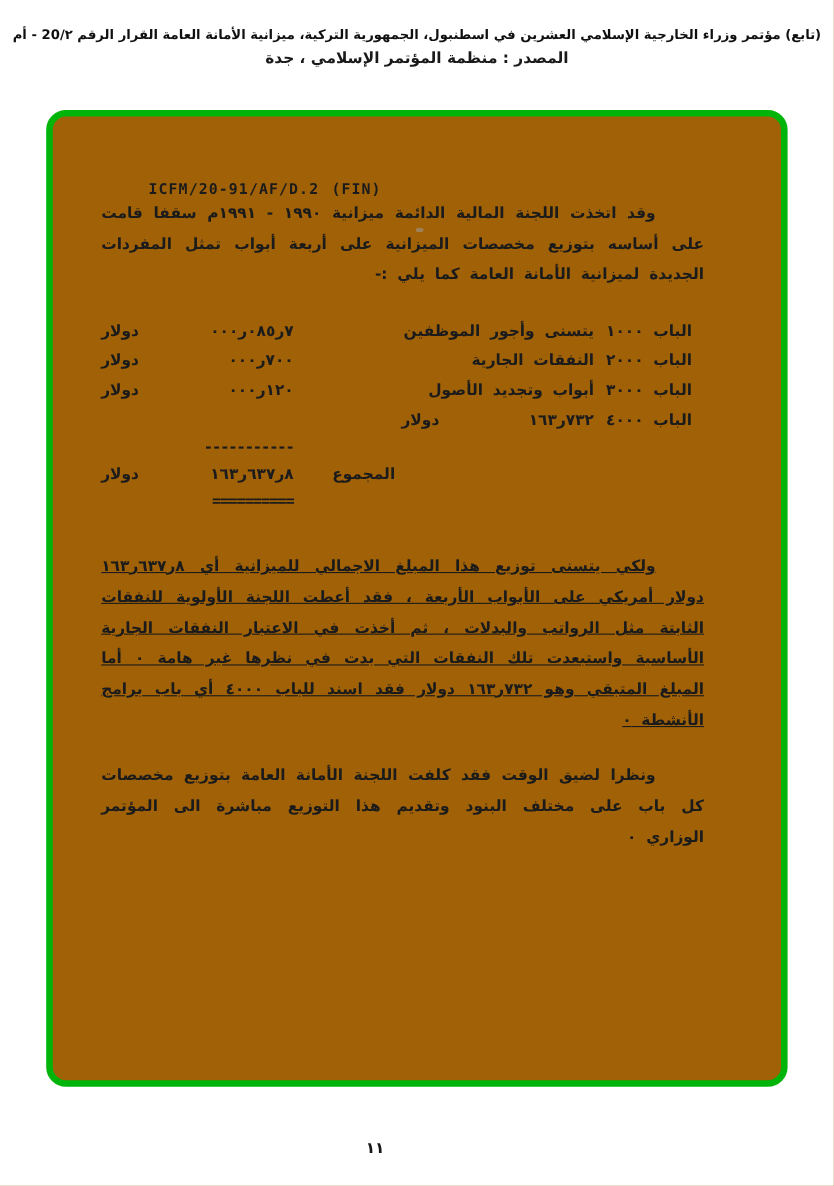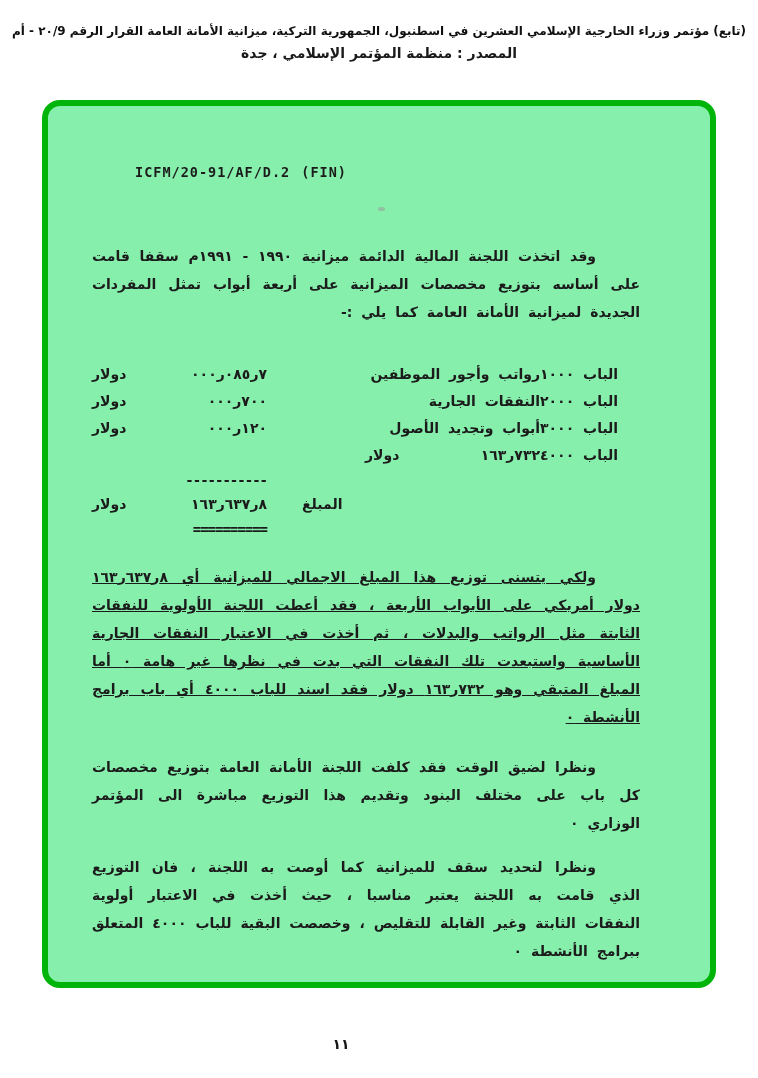--- a/index.html
+++ b/index.html
@@ -32,21 +32,21 @@
     color: #1a1a1a;
   }
 
   
   .frame {
     position: absolute;
     left: 42px; top: 100px;
     width: 674px; height: 888px;
     border: 6px solid #14b8a6;
     border-radius: 18px;
-    background: #86efac;
+    background: #a16207;
   }
   .doc {
     direction: rtl;
     font-size: 14px;
     font-weight: 700;
     letter-spacing: 0.2px;
     word-spacing: 4px;
     color: #1b1b1b;
     padding: 58px 70px 0 44px;
   }
@@ -60,37 +60,37 @@
     font-size: 13.5px;
     letter-spacing: 1px;
     word-spacing: 2px;
   }
   .para {
     margin: 0;
     text-align: justify;
     line-height: 28px;
   }
   .indent { text-indent: 44px; }
-  .para-intro      { margin-top: 62px; }
+  .para-intro      { }
   .para-allocation { margin-top: 34px; text-decoration: underline; }
   .para-time       { margin-top: 22px; }
   .para-ceiling    { margin-top: 16px; }
 
   
   .budget-table { margin-top: 24px; }
   .trow {
     display: flex;
     direction: rtl;
     align-items: baseline;
     height: 27px;
     line-height: 27px;
   }
   .trow.sep-row { height: 22px; line-height: 22px; }
-  .cell          { display: block; margin-top: 11px; }
-  .cell.chapter  { width: 100px; text-align: left; white-space: nowrap; }
+  .cell          { display: block; }
+  .cell.chapter  { width: 100px; text-align: center; white-space: nowrap; }
   .cell.item     { flex: 1; text-align: right; padding-left: 8px; }
   .cell.amount   { width: 90px; text-align: right; white-space: nowrap; }
   .cell.currency { width: 85px; text-align: left; }
   .total-row .cell.item { text-align: left; padding-left: 35px; }
   .sep {
     letter-spacing: -1px;
     font-family: "DejaVu Sans Mono", "Liberation Mono", monospace;
     direction: ltr;
     unicode-bidi: isolate;
   }
@@ -114,38 +114,38 @@
     font-size: 14px;
     font-weight: 700;
   }
 </style>
 </head>
 <body>
 
 <div class="page">
 
   <header class="page-header">
-    <div class="header-line1">(تابع) مؤتمر وزراء الخارجية الإسلامي العشرين في اسطنبول، الجمهورية التركية، ميزانية الأمانة العامة القرار الرقم ٢٠/9 - أم</div>
+    <div class="header-line1">(تابع) مؤتمر وزراء الخارجية الإسلامي العشرين في اسطنبول، الجمهورية التركية، ميزانية الأمانة العامة القرار الرقم 20/٢ - أم</div>
     <div class="header-line2">المصدر : منظمة المؤتمر الإسلامي ، جدة</div>
   </header>
 
   <div class="frame" style="border-color: rgb(0, 180, 10);">
     <div class="artifact"></div>
 
     <div class="doc">
 
       <div class="ref-code">ICFM/20-91/AF/D.2 (FIN)</div>
 
       <p class="para indent para-intro">وقد اتخذت اللجنة المالية الدائمة ميزانية ١٩٩٠ - ١٩٩١م سقفا قامت على أساسه بتوزيع مخصصات الميزانية على أربعة أبواب تمثل المفردات الجديدة لميزانية الأمانة العامة كما يلي :-</p>
 
       <div class="budget-table">
 
         <div class="trow">
           <span class="cell chapter">الباب ١٠٠٠</span>
-          <span class="cell item">رواتب وأجور الموظفين</span>
+          <span class="cell item">يتسنى وأجور الموظفين</span>
           <span class="cell amount">٧ر٠٨٥ر٠٠٠</span>
           <span class="cell currency">دولار</span>
         </div>
 
         <div class="trow">
           <span class="cell chapter">الباب ٢٠٠٠</span>
           <span class="cell item">النفقات الجارية</span>
           <span class="cell amount">٧٠٠ر٠٠٠</span>
           <span class="cell currency">دولار</span>
         </div>
@@ -165,39 +165,38 @@
 
         <div class="trow sep-row">
           <span class="cell chapter"></span>
           <span class="cell item"></span>
           <span class="cell amount sep">-----------</span>
           <span class="cell currency"></span>
         </div>
 
         <div class="trow total-row">
           <span class="cell chapter"></span>
-          <span class="cell item">المبلغ</span>
+          <span class="cell item">المجموع</span>
           <span class="cell amount">٨ر٦٣٧ر١٦٣</span>
           <span class="cell currency">دولار</span>
         </div>
 
         <div class="trow sep-row">
           <span class="cell chapter"></span>
           <span class="cell item"></span>
           <span class="cell amount sep">==========</span>
           <span class="cell currency"></span>
         </div>
 
       </div>
 
       <p class="para indent para-allocation">ولكي يتسنى توزيع هذا المبلغ الاجمالي للميزانية أي ٨ر٦٣٧ر١٦٣ دولار أمريكي على الأبواب الأربعة ، فقد أعطت اللجنة الأولوية للنفقات الثابتة مثل الرواتب والبدلات ، ثم أخذت في الاعتبار النفقات الجارية الأساسية واستبعدت تلك النفقات التي بدت في نظرها غير هامة ٠ أما المبلغ المتبقي وهو ٧٣٢ر١٦٣ دولار فقد اسند للباب ٤٠٠٠ أي باب برامج الأنشطة ٠</p>
 
       <p class="para indent para-time">ونظرا لضيق الوقت فقد كلفت اللجنة الأمانة العامة بتوزيع مخصصات كل باب على مختلف البنود وتقديم هذا التوزيع مباشرة الى المؤتمر الوزاري ٠</p>
 
-      <p class="para indent para-ceiling">ونظرا لتحديد سقف للميزانية كما أوصت به اللجنة ، فان التوزيع الذي قامت به اللجنة يعتبر مناسبا ، حيث أخذت في الاعتبار أولوية النفقات الثابتة وغير القابلة للتقليص ، وخصصت البقية للباب ٤٠٠٠ المتعلق ببرامج الأنشطة ٠</p>
 
     </div>
   </div>
 
   <footer class="page-footer">
     <span>١١</span>
   </footer>
 
 </div>
 

